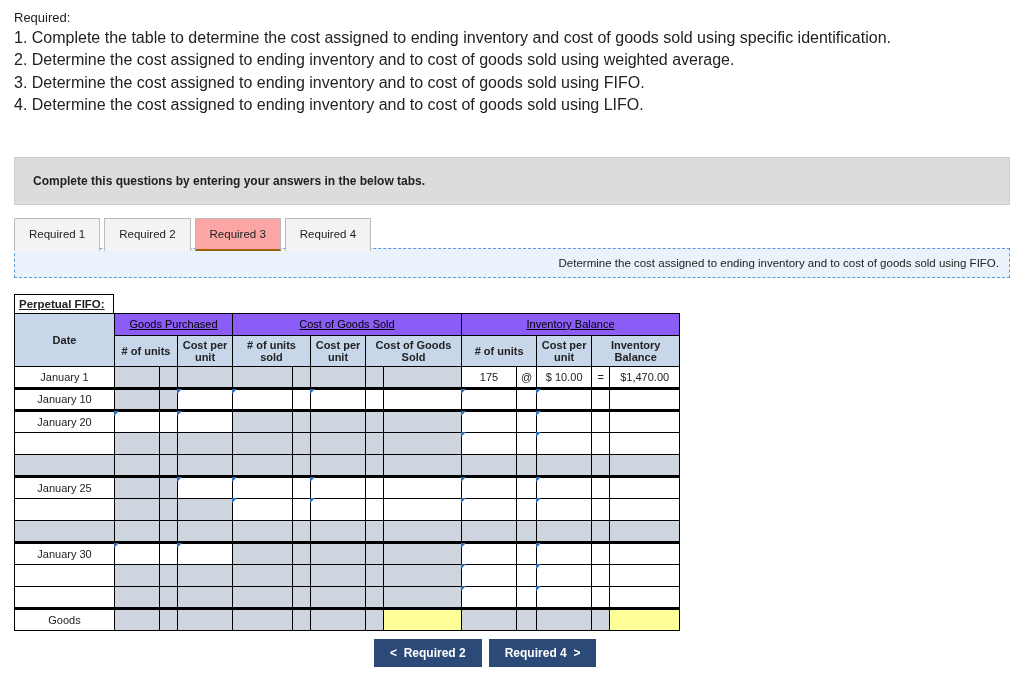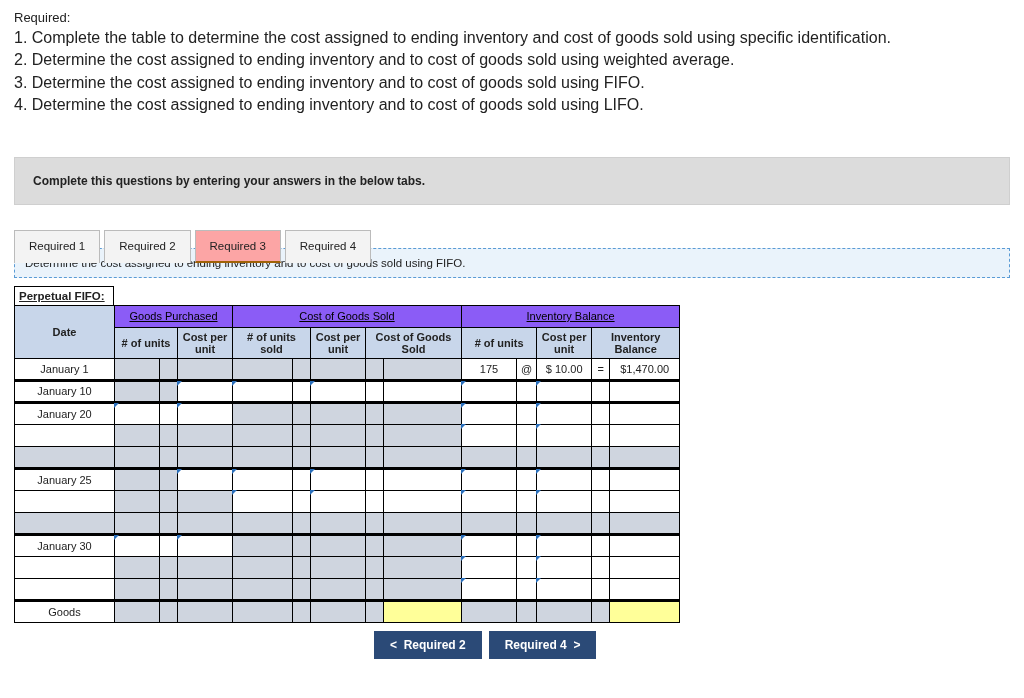--- a/index.html
+++ b/index.html
@@ -27,38 +27,39 @@
     margin-bottom: -1px;
   }
   .tab {
     border: 1px solid #bbb;
     border-bottom: none;
     padding: 9px 14px;
     font-size: 11.5px;
     cursor: pointer;
     background: #fff;
     position: relative;
-    top: 15px;
+    top: 3px;
     margin-right: 4px;
   }
   .tab.active {
     background: #fca5a5;
     border-bottom: 2px solid #a16207;
     z-index: 2;
   }
   .tab.inactive {
     background: #f3f3f3;
   }
   .tab-desc {
     border: 1px dashed #5a9bd5;
     background: #eaf3fb;
     padding: 8px 10px;
     font-size: 11.5px;
     margin-top: -1px;
-    margin-bottom: 8px;
+    margin-bottom: 16px;
+    text-align: right;
   }
   .sheet-title {
     font-size: 11.5px;
     font-weight: bold;
     text-decoration: underline;
     border: 1px solid #000;
     display: inline-block;
     padding: 3px 8px 3px 4px;
     border-bottom: none;
   }

